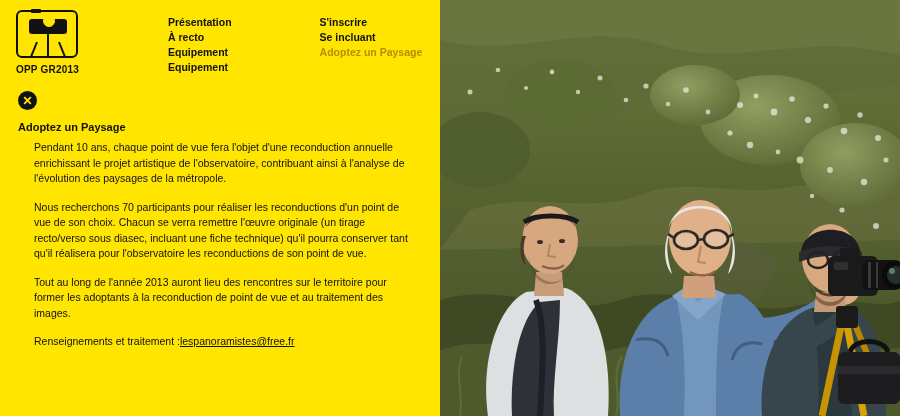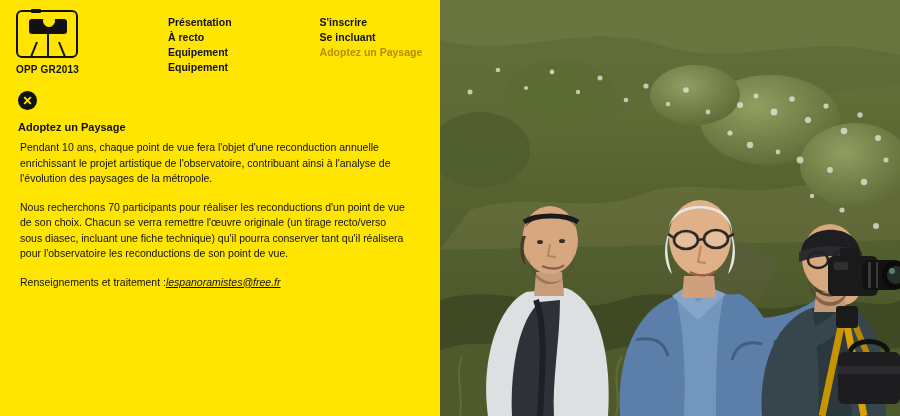--- a/index.html
+++ b/index.html
@@ -147,27 +147,26 @@
   }
   .content h1 {
     font-size: 11px;
     font-weight: bold;
     margin: 0 0 5px 0;
     line-height: 15px;
   }
   .content p {
     font-size: 10.5px;
     line-height: 15.5px;
-    margin: 0 0 13px 2px;
+    margin: 0 0 13px 16px;
   }
   .content p:last-child { margin-bottom: 0; }
   .mail-link {
     color: #111;
     text-decoration: underline;
-    font-style: italic;
   }
   
   .photo {
     width: 460px;
     height: 416px;
     position: relative;
     overflow: hidden;
     background: #4c5a2a;
   }
   .photo svg { display: block; }
@@ -216,20 +215,21 @@
       <svg width="11" height="11" viewBox="0 0 11 11">
         <line x1="2.2" y1="2.2" x2="8.8" y2="8.8" stroke="#ffe500" stroke-width="1.8"></line>
         <line x1="8.8" y1="2.2" x2="2.2" y2="8.8" stroke="#ffe500" stroke-width="1.8"></line>
       </svg>
     </div>
 
     <div class="content">
       <h1>Adoptez un Paysage</h1>
       <p>Pendant 10 ans, chaque point de vue fera l'objet d'une reconduction annuelle enrichissant le projet artistique de l'observatoire, contribuant ainsi à l'analyse de l'évolution des paysages de la métropole.</p>
       <p>Nous recherchons 70 participants pour réaliser les reconductions d'un point de vue de son choix. Chacun se verra remettre l'œuvre originale (un tirage recto/verso sous diasec, incluant une fiche technique) qu'il pourra conserver tant qu'il réalisera pour l'observatoire les reconductions de son point de vue.</p>
+      <p>Tout au long de l'année 2013 auront lieu des rencontres sur le territoire pour former les adoptants à la reconduction de point de vue et au traitement des images.</p>
       <p><span>Renseignements et traitement :</span><a class="mail-link" href="#">lespanoramistes@free.fr</a></p>
     </div>
   </div>
 
   <div class="photo">
     <svg width="460" height="416" viewBox="0 0 460 416" preserveAspectRatio="none">
       <defs>
         <linearGradient id="bgGrad" x1="0" y1="0" x2="0" y2="1">
           <stop offset="0%" stop-color="#6b7a3e"></stop>
           <stop offset="45%" stop-color="#566330"></stop>

